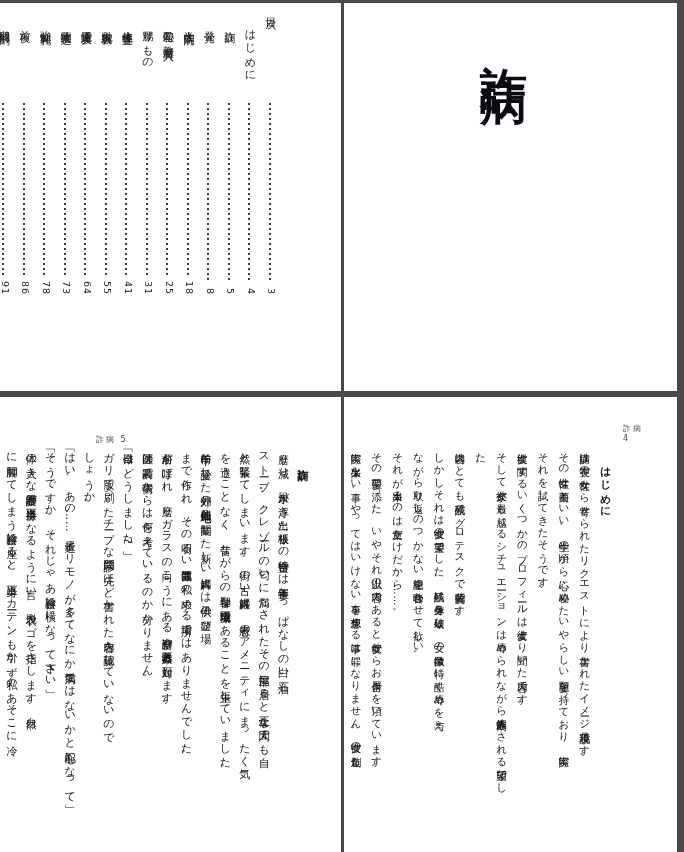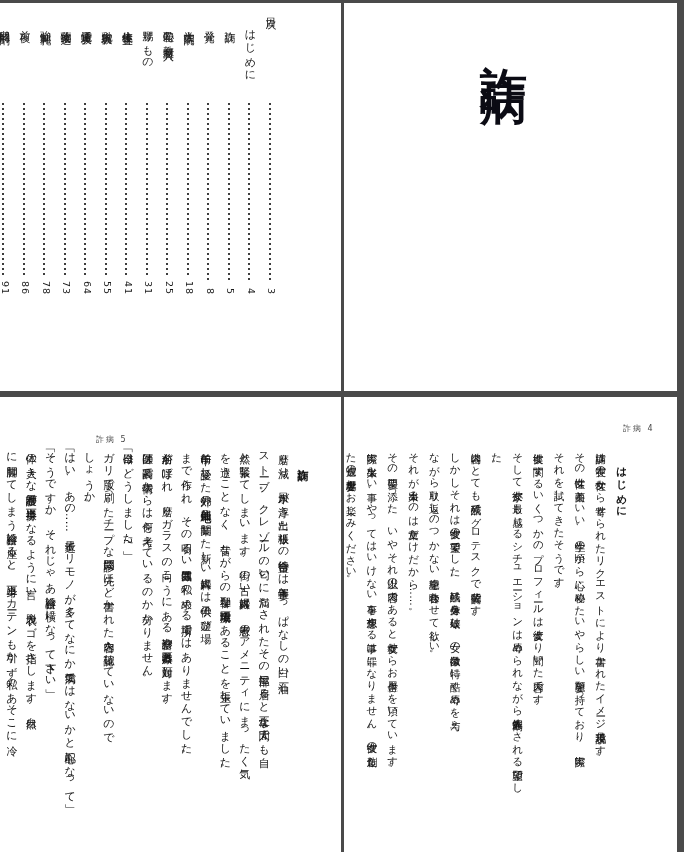--- a/index.html
+++ b/index.html
@@ -12,21 +12,21 @@
   #top-strip{left:0;top:0;width:684px;height:3px;}
   #right-strip{top:0;right:0;width:7px;height:852px;}
   #mid-band{left:0;top:391px;width:684px;height:6px;}
   #vdiv-top{left:341px;top:3px;width:3px;height:388px;}
   #vdiv-bottom{left:341px;top:397px;width:3px;height:455px;}
 
   .page{position:absolute;background:#fff;overflow:hidden;}
   #page-toc{left:0;top:3px;width:341px;height:388px;}
   #page-title{left:344px;top:3px;width:333px;height:388px;}
   #page-left{left:0;top:397px;width:341px;height:584px;}
-  #page-right{left:344px;top:397px;width:300px;height:455px;padding-left:16px;}
+  #page-right{left:344px;top:397px;width:300px;height:455px;}
 
   
   .book-title{
     position:absolute;left:133px;top:24px;
     writing-mode:vertical-rl;text-orientation:upright;
     font-family:"DejaVu Serif","Liberation Serif",serif;
     font-size:47px;line-height:1.15;letter-spacing:12px;
     color:#0b0b14;font-weight:600;
   }
 

